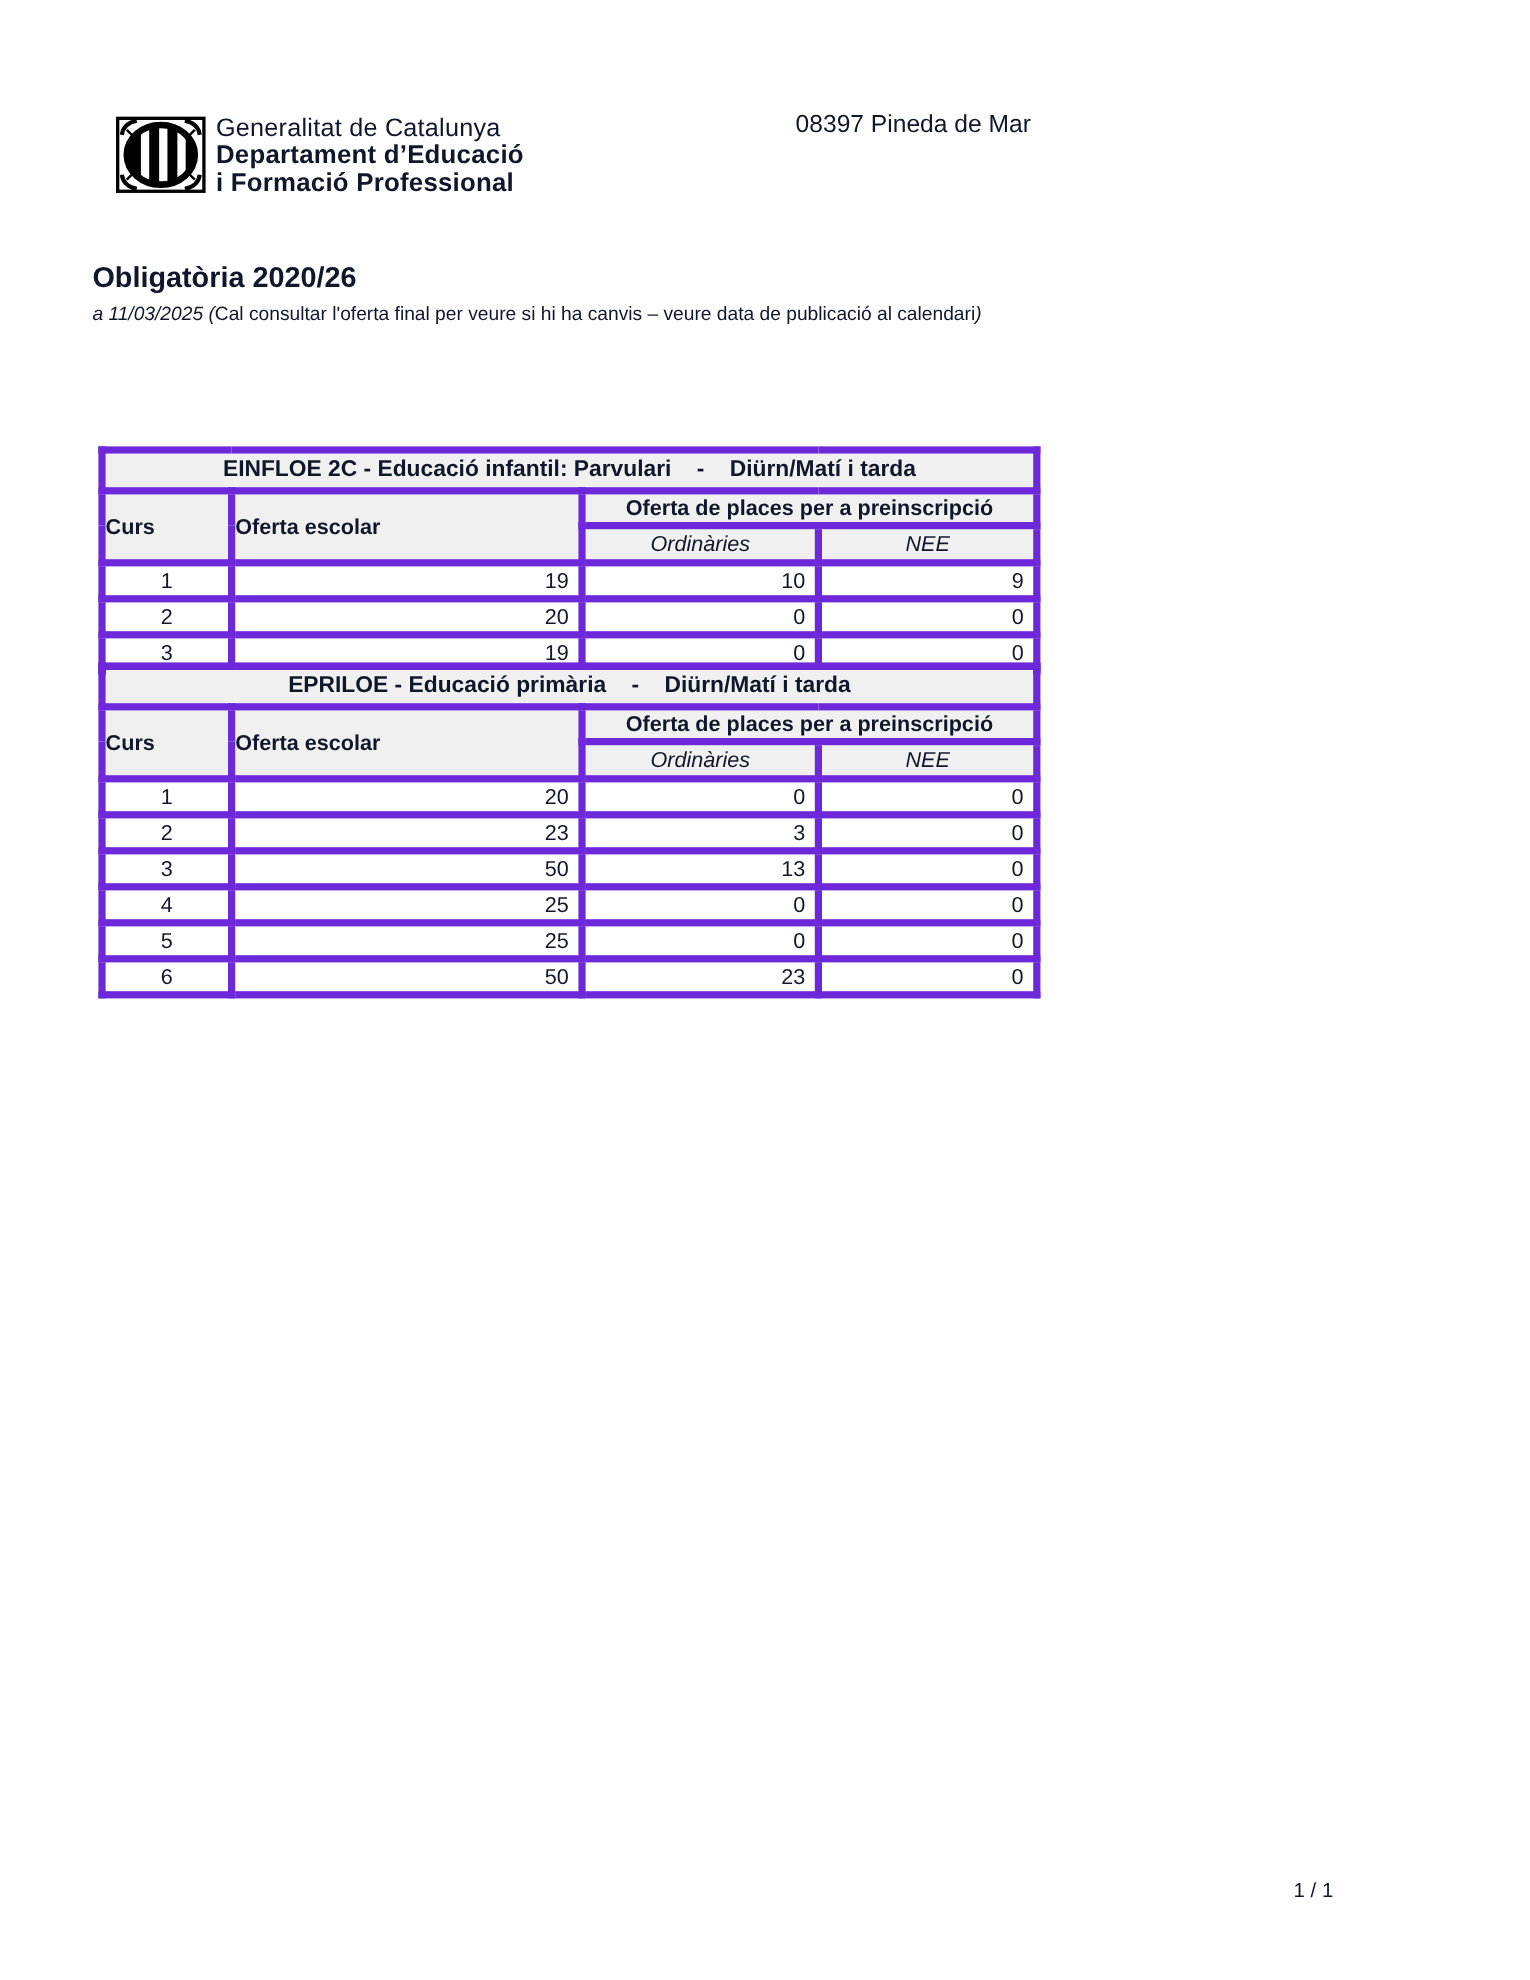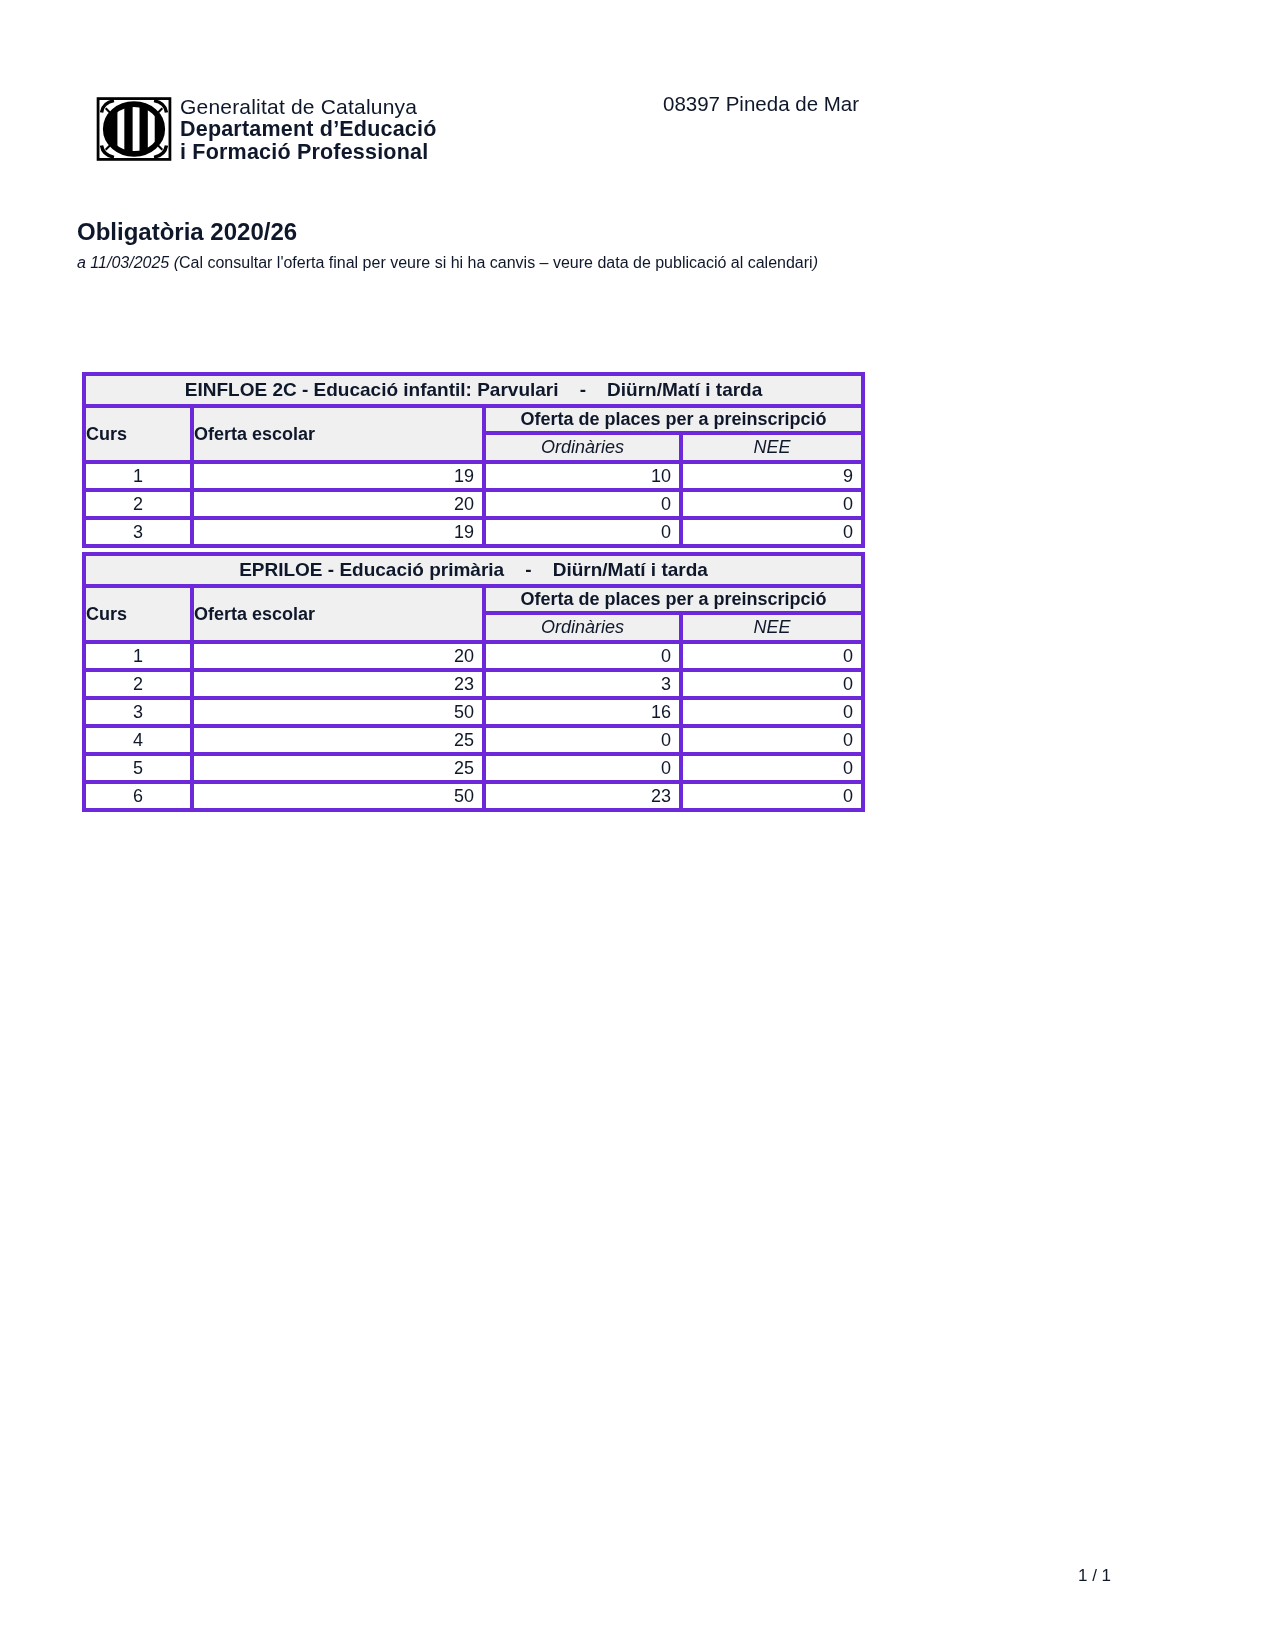--- a/index.html
+++ b/index.html
@@ -49,21 +49,21 @@
     position: absolute;
     left: 82px;
     border-collapse: collapse;
     table-layout: fixed;
     width: 779px;
     font-size: 18px;
   }
   .offer-table.tbl-1 { top: 372px; }
   .offer-table.tbl-2 { top: 552px; }
   .offer-table td, .offer-table th {
-    border: 4px solid #6d28d9;
+    border: 6px solid #6d28d9;
     padding: 0;
     line-height: 1.15;
     vertical-align: middle;
     font-weight: normal;
     overflow: hidden;
     white-space: nowrap;
   }
   .offer-table .hd { background: #f0f0f0; }
   .offer-table .tbl-title {
     font-weight: bold;
@@ -200,21 +200,21 @@
       </tr>
       <tr>
         <td class="c-curs">2</td>
         <td class="c-num">23</td>
         <td class="c-num">3</td>
         <td class="c-num">0</td>
       </tr>
       <tr>
         <td class="c-curs">3</td>
         <td class="c-num">50</td>
-        <td class="c-num">16</td>
+        <td class="c-num">13</td>
         <td class="c-num">0</td>
       </tr>
       <tr>
         <td class="c-curs">4</td>
         <td class="c-num">25</td>
         <td class="c-num">0</td>
         <td class="c-num">0</td>
       </tr>
       <tr>
         <td class="c-curs">5</td>

